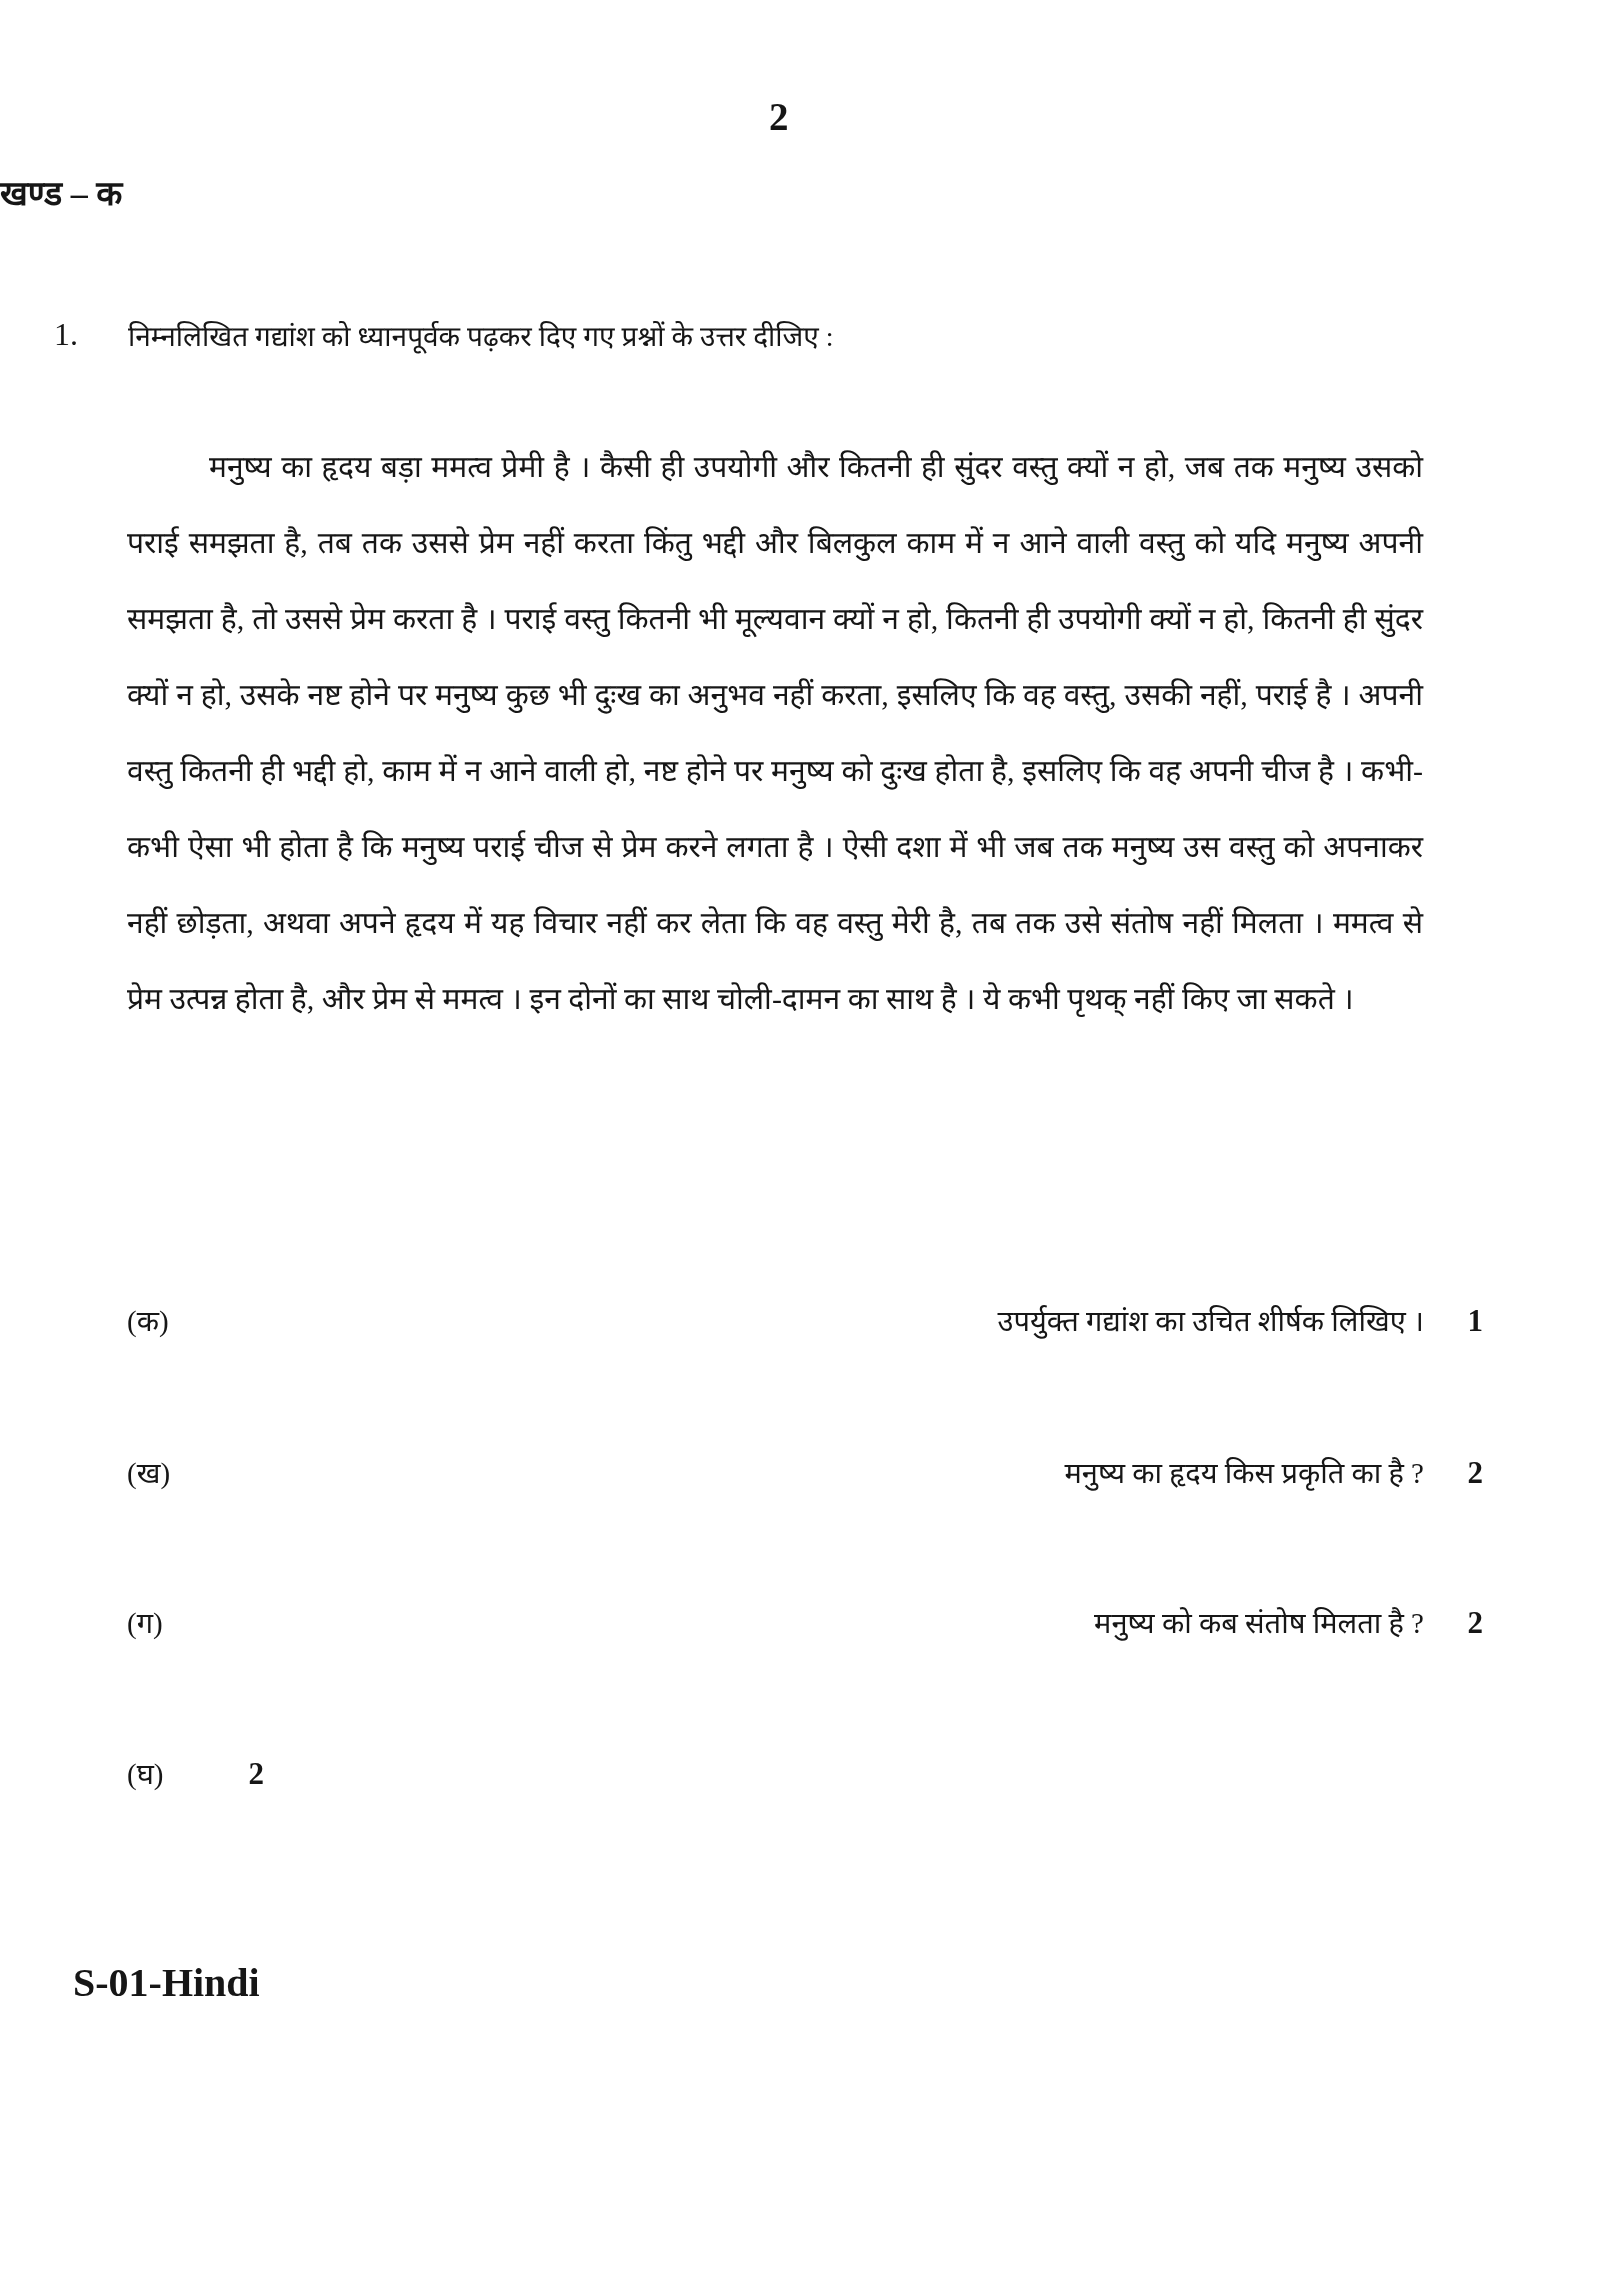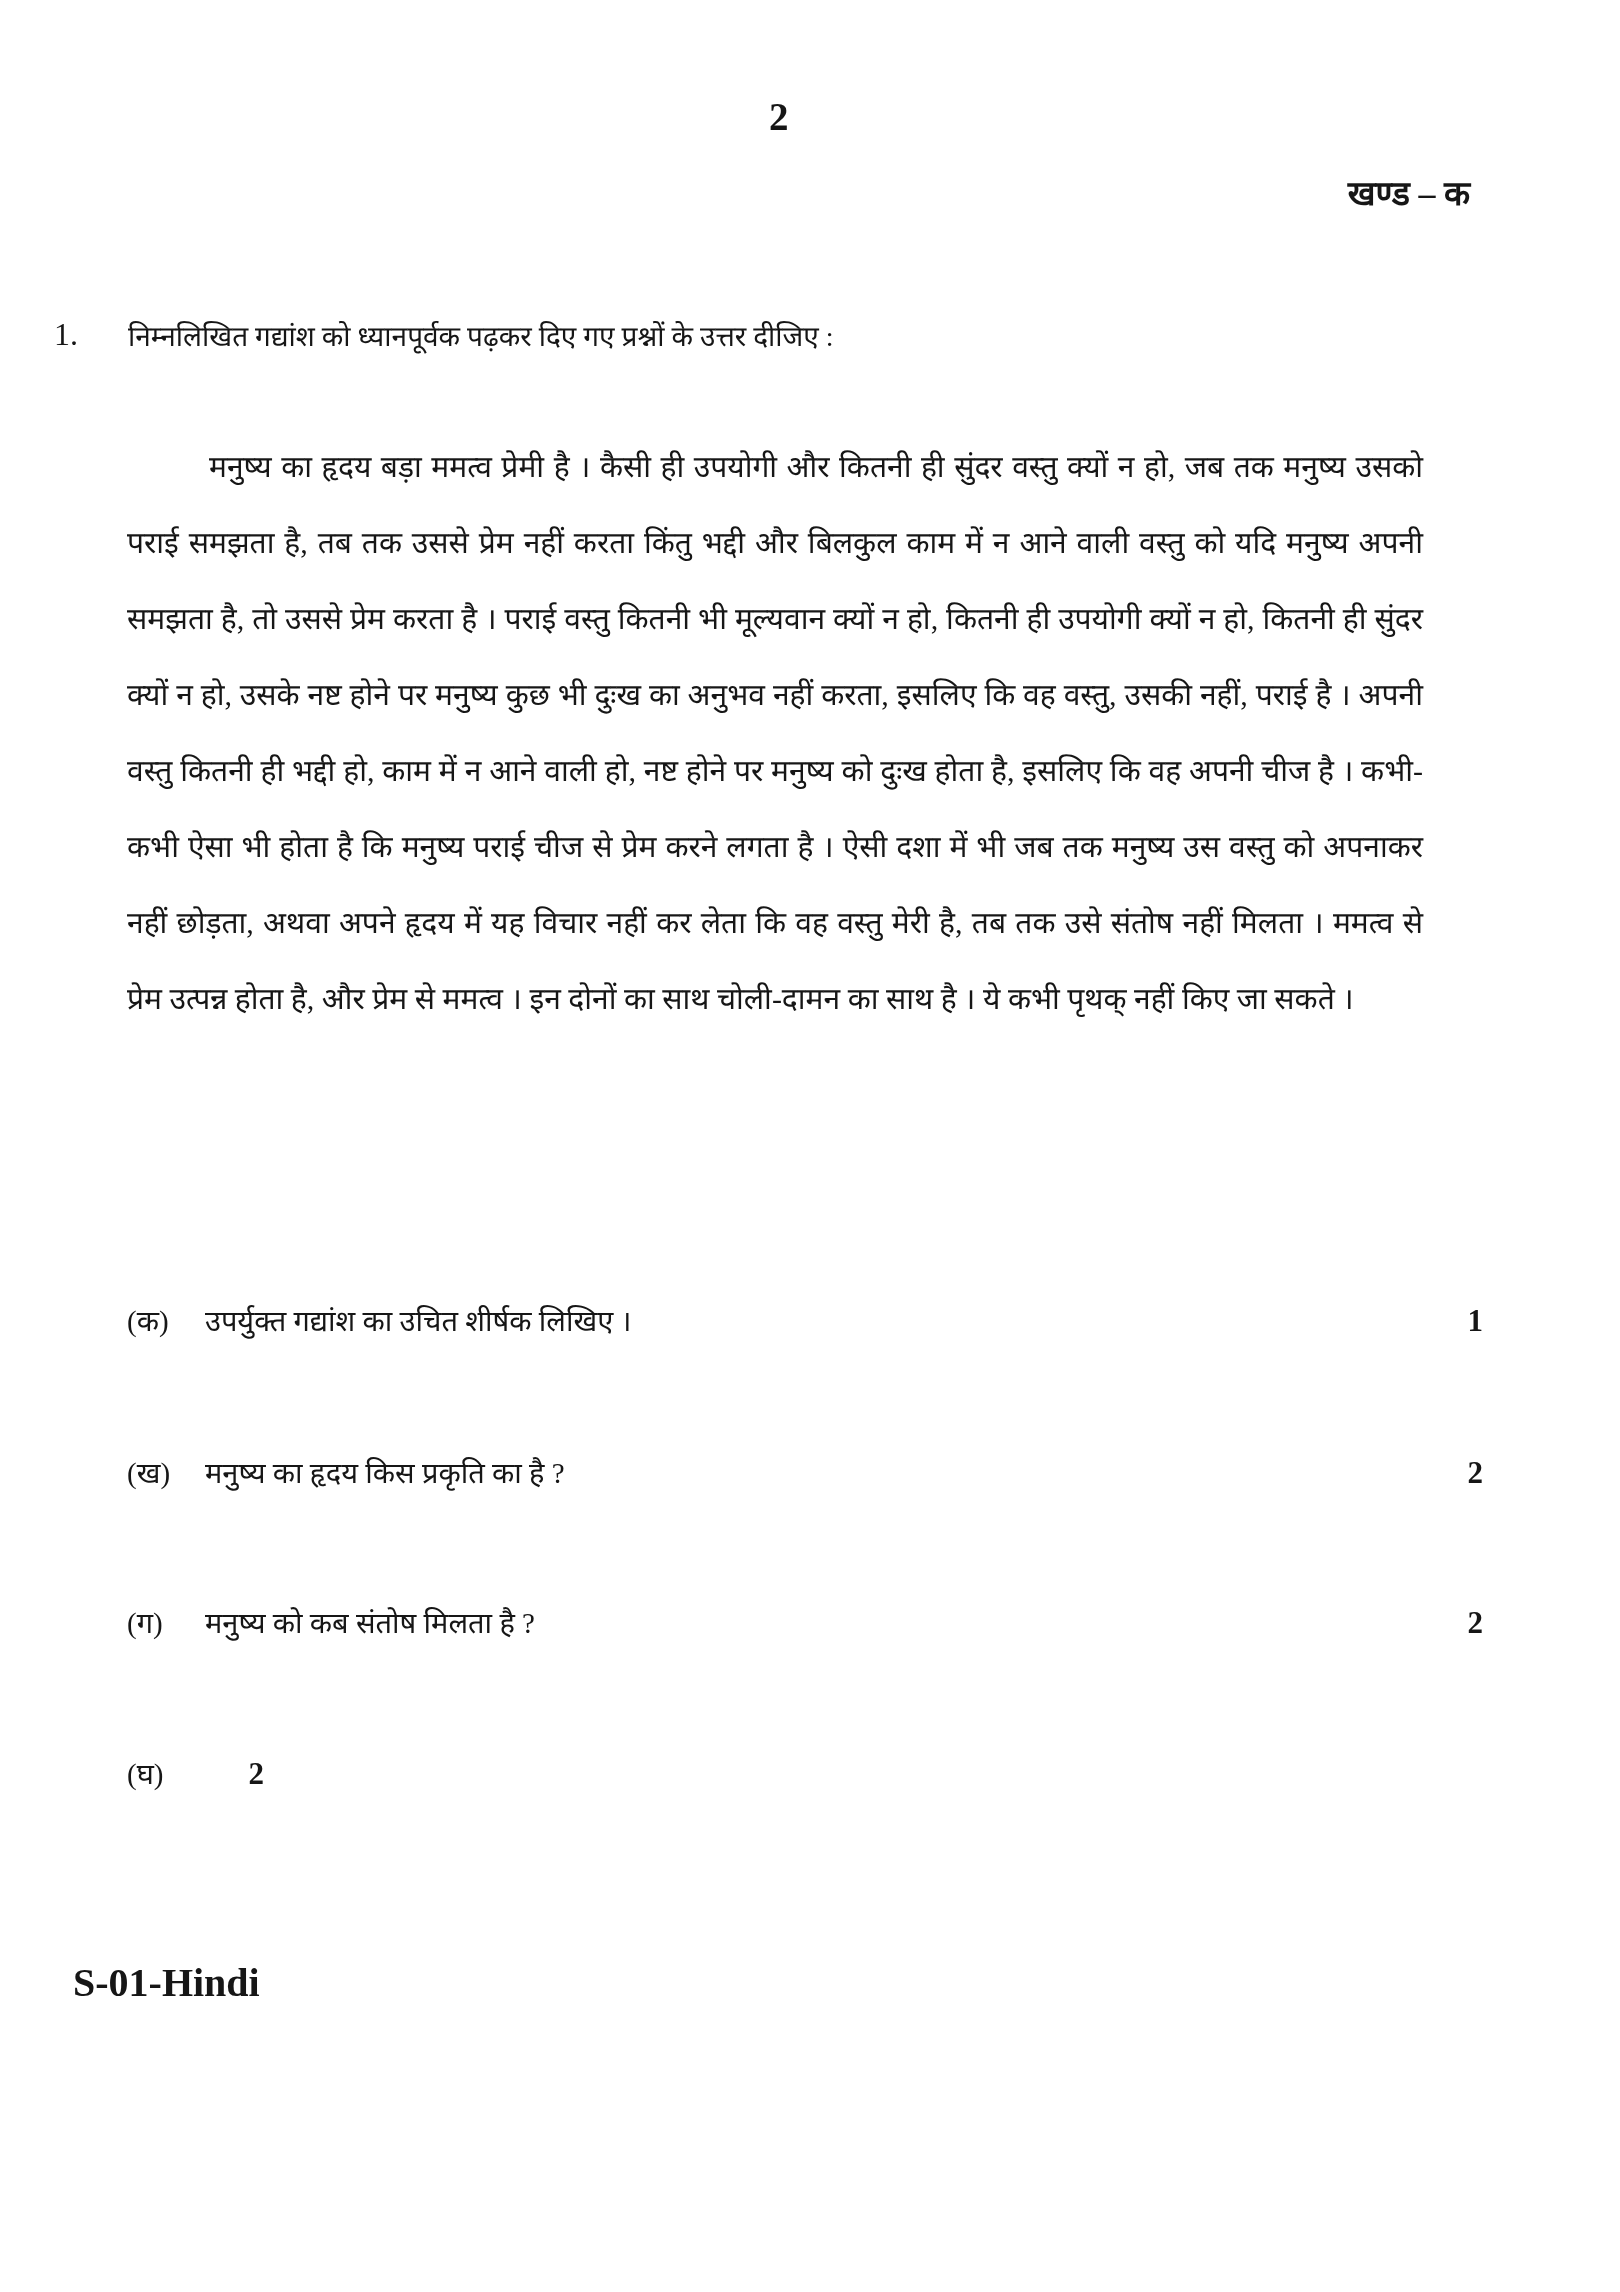--- a/index.html
+++ b/index.html
@@ -21,21 +21,21 @@
     text-align: center;
     font-size: 39px;
     font-weight: bold;
     letter-spacing: 0.5px;
   }
   .section-heading {
     position: absolute;
     top: 169px;
     left: 0;
     width: 1470px;
-    text-align: right;
+    text-align: left;
     font-size: 34px;
     font-weight: bold;
   }
   .question-head {
     position: absolute;
     top: 316px;
     left: 54px;
     right: 157px;
     display: flex;
     align-items: flex-start;
@@ -61,21 +61,21 @@
   }
   .subq {
     position: absolute;
     left: 127px;
     right: 137px;
     display: flex;
     align-items: baseline;
     font-size: 29px;
   }
   .subq-label { flex: 0 0 78px; }
-  .subq-text  { flex: 1; }
+  .subq-text  { flex: 1; text-align: right; }
   .subq-marks {
     flex: 0 0 59px;
     text-align: right;
     font-weight: bold;
     font-size: 31px;
   }
   .subq-a { top: 1300px; }
   .subq-b { top: 1452px; }
   .subq-c { top: 1602px; }
   .subq-d { top: 1753px; }

